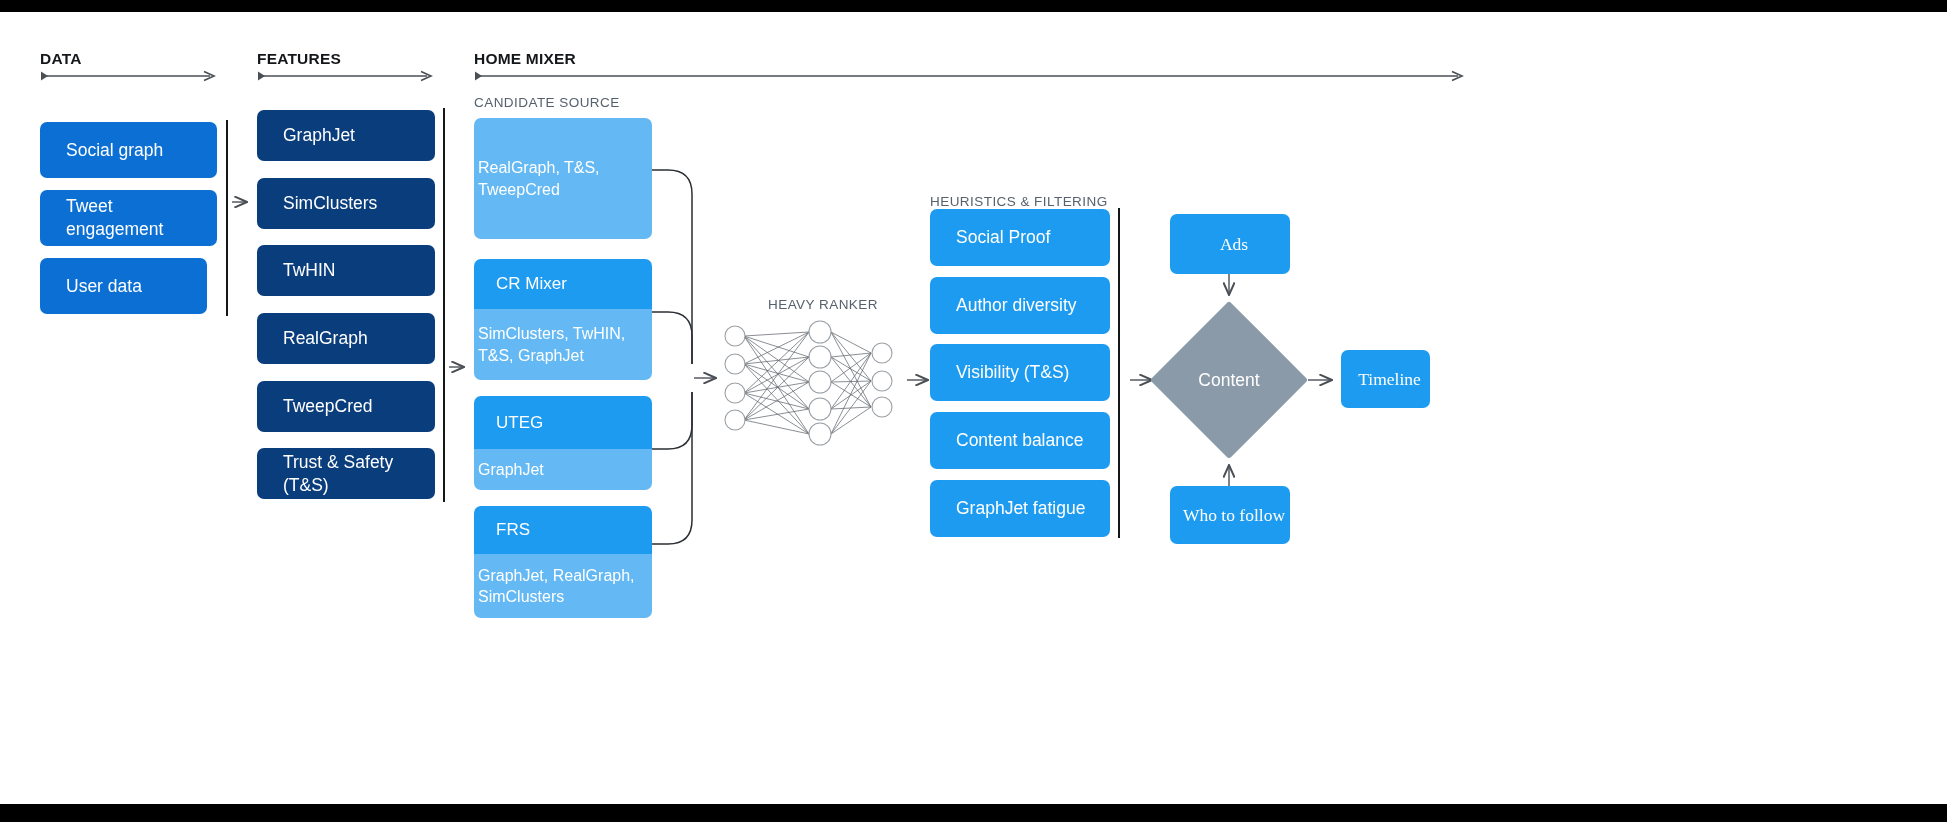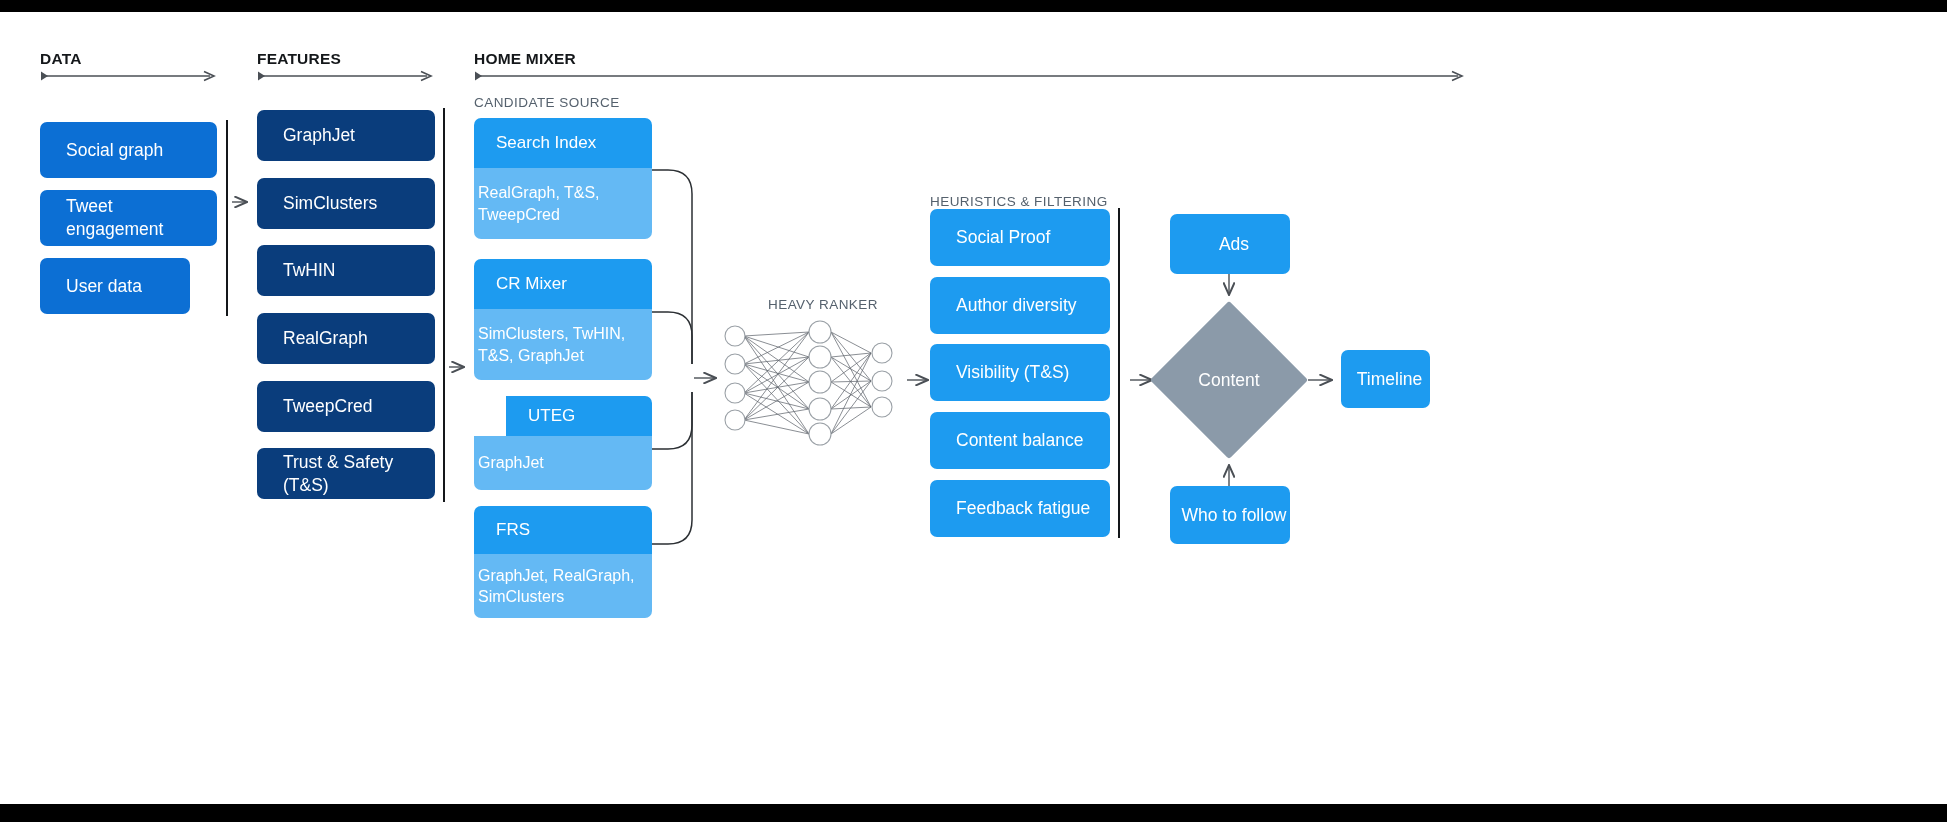--- a/index.html
+++ b/index.html
@@ -36,21 +36,21 @@
   .box{
     position:absolute;
     border-radius:7px;
     display:flex;align-items:center;
     box-sizing:border-box;
     color:#ffffff;
     font-size:17.5px;
     line-height:1.3;
   }
   .box.pad{padding-left:26px;padding-right:14px;}
-  .box.center{justify-content:center;padding-left:10px;padding-right:2px;}
+  .box.center{justify-content:center;padding-left:10px;padding-right:2px;font-family:Liberation Serif, serif;}
 
   .c-data{background:#0c6fd4;}
   .c-feat{background:#0a3d7c;}
   .c-blue{background:#1d9bf0;}
 
   
   .cs-card{
     position:absolute;
     border-radius:7px;overflow:hidden;
     box-sizing:border-box;
@@ -129,21 +129,21 @@
         <path d="M978 1.5 L988 6 L978 10.5" stroke="#4a4f55" stroke-width="1.6" fill="none"></path>
       </svg>
     </div>
 
     <div class="box pad c-data" style="left:40px;top:110px;width:177px;height:56px;">
       <span>Social graph</span>
     </div>
     <div class="box pad c-data" style="left:40px;top:178px;width:177px;height:56px;">
       <span>Tweet engagement</span>
     </div>
-    <div class="box pad c-data" style="left:40px;top:246px;width:150px;height:56px;">
+    <div class="box pad c-data" style="left:40px;top:246px;width:167px;height:56px;">
       <span>User data</span>
     </div>
 
     <div class="vsep" style="left:226px;top:108px;height:196px;"></div>
 
     <div class="box pad c-feat" style="left:257px;top:98px;width:178px;height:51px;">
       <span>GraphJet</span>
     </div>
     <div class="box pad c-feat" style="left:257px;top:166px;width:178px;height:51px;">
       <span>SimClusters</span>
@@ -159,33 +159,32 @@
     </div>
     <div class="box pad c-feat" style="left:257px;top:436px;width:178px;height:51px;">
       <span>Trust &amp; Safety (T&amp;S)</span>
     </div>
 
     <div class="vsep" style="left:443px;top:96px;height:394px;"></div>
 
     <div class="sub-label" style="left:474px;top:83px;">CANDIDATE SOURCE</div>
 
     <div class="cs-card" style="left:474px;top:106px;width:178px;height:121px;">
-      <div class="cs-head" style="height:50px;">Search Index</div>
       <div class="cs-body" style="white-space:pre-line;">RealGraph, T&amp;S,
 TweepCred</div>
     </div>
 
     <div class="cs-card" style="left:474px;top:247px;width:178px;height:121px;justify-content:flex-end;">
       <div class="cs-head" style="height:50px;">CR Mixer</div>
       <div class="cs-body" style="white-space:pre-line;">SimClusters, TwHIN,
 T&amp;S, GraphJet</div>
     </div>
 
     <div class="cs-card" style="left:474px;top:384px;width:178px;height:94px;">
-      <div class="cs-head" style="height:40px;margin-left:32px;">UTEG</div>
+      <div class="cs-head" style="height:53px;">UTEG</div>
       <div class="cs-body" style="white-space:pre-line;">GraphJet</div>
     </div>
 
     <div class="cs-card" style="left:474px;top:494px;width:178px;height:112px;">
       <div class="cs-head" style="height:48px;">FRS</div>
       <div class="cs-body" style="white-space:pre-line;">GraphJet, RealGraph,
 SimClusters</div>
     </div>
 
     <div class="hr-label" style="left:768px;top:285px;">HEAVY RANKER</div>
@@ -304,21 +303,21 @@
     <div class="box pad c-blue" style="left:930px;top:265px;width:180px;height:57px;">
       <span>Author diversity</span>
     </div>
     <div class="box pad c-blue" style="left:930px;top:400px;width:180px;height:57px;">
       <span>Content balance</span>
     </div>
     <div class="box pad c-blue" style="left:930px;top:332px;width:180px;height:57px;">
       <span>Visibility (T&amp;S)</span>
     </div>
     <div class="box pad c-blue" style="left:930px;top:468px;width:180px;height:57px;">
-      <span>Feedback fatigue</span>
+      <span>GraphJet fatigue</span>
     </div>
 
     <div class="vsep" style="left:1118px;top:196px;height:330px;"></div>
 
     <div class="box center c-blue" style="left:1170px;top:202px;width:120px;height:60px;">
       <span>Ads</span>
     </div>
 
     <div class="diamond" style="left:1173px;top:312px;width:112px;height:112px;"></div>
     <div class="diamond-label" style="left:1154px;top:344px;width:150px;height:48px;">Content</div>

